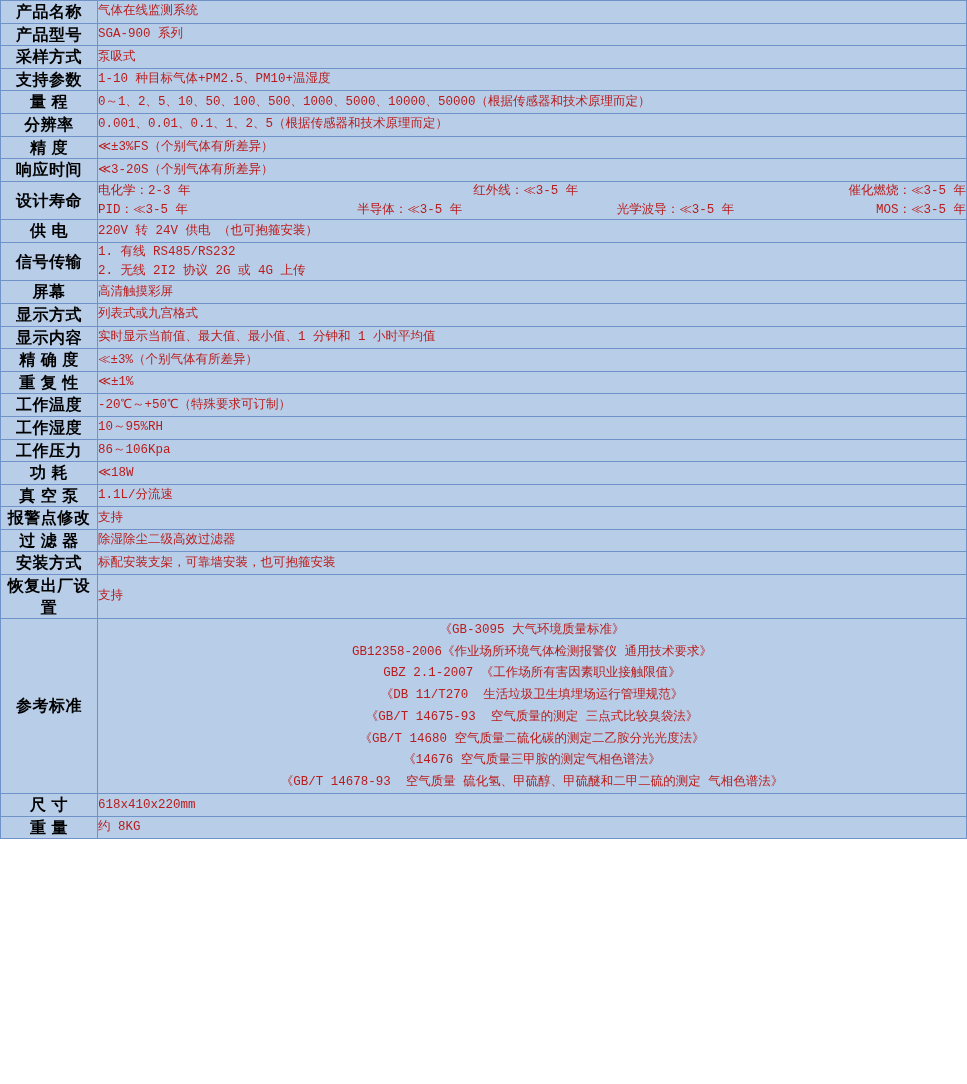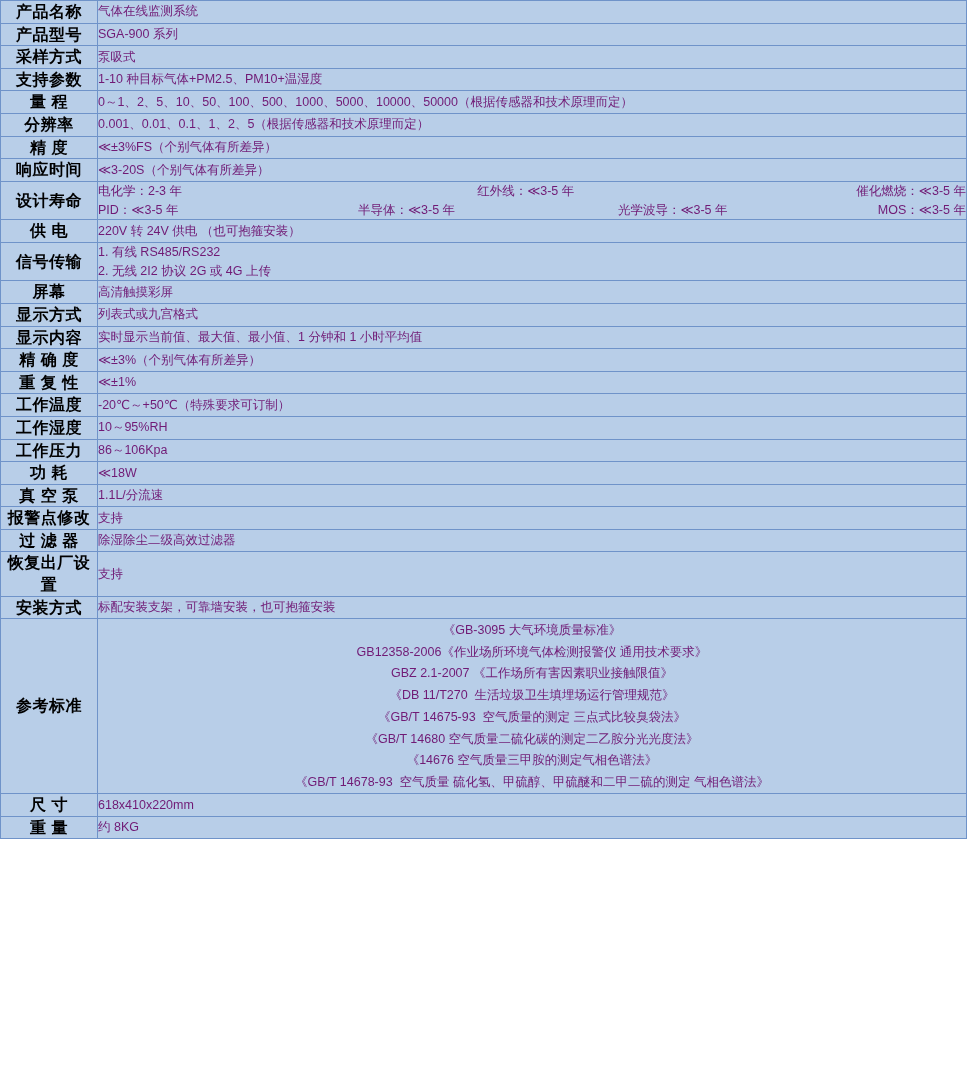--- a/index.html
+++ b/index.html
@@ -29,22 +29,23 @@
     font-weight: bold;
     font-size: 16px;
     color: #000000;
     letter-spacing: 0.5px;
     padding: 9px 2px;
     line-height: 1.35;
   }
   td.value {
     padding: 9px 8px;
     font-size: 12.5px;
-    color: #701a75;
+    color: #b91c1c;
     line-height: 1.5;
+    font-family: Liberation Mono, monospace;
   }
   .line {
     display: block;
     white-space: pre;
   }
   .life-grid {
     display: block;
   }
   .life-row {
     display: flex;
@@ -204,29 +205,29 @@
           <span class="line">支持</span>
         </td>
       </tr>
       <tr>
         <td class="label">过 滤 器</td>
         <td class="value">
           <span class="line">除湿除尘二级高效过滤器</span>
         </td>
       </tr>
       <tr>
+        <td class="label">安装方式</td>
+        <td class="value">
+          <span class="line">标配安装支架，可靠墙安装，也可抱箍安装</span>
+        </td>
+      </tr>
+      <tr>
         <td class="label">恢复出厂设置</td>
         <td class="value">
           <span class="line">支持</span>
-        </td>
-      </tr>
-      <tr>
-        <td class="label">安装方式</td>
-        <td class="value">
-          <span class="line">标配安装支架，可靠墙安装，也可抱箍安装</span>
         </td>
       </tr>
       <tr>
         <td class="label">参考标准</td>
         <td class="value"><span class="std-list"><span class="line">《GB-3095 大气环境质量标准》</span><span class="line">GB12358-2006《作业场所环境气体检测报警仪 通用技术要求》</span><span class="line">GBZ 2.1-2007 《工作场所有害因素职业接触限值》</span><span class="line">《DB 11/T270  生活垃圾卫生填埋场运行管理规范》</span><span class="line">《GB/T 14675-93  空气质量的测定 三点式比较臭袋法》</span><span class="line">《GB/T 14680 空气质量二硫化碳的测定二乙胺分光光度法》</span><span class="line">《14676 空气质量三甲胺的测定气相色谱法》</span><span class="line">《GB/T 14678-93  空气质量 硫化氢、甲硫醇、甲硫醚和二甲二硫的测定 气相色谱法》</span></span></td>
       </tr>
       <tr>
         <td class="label">尺  寸</td>
         <td class="value">
           <span class="line">618x410x220mm</span>

